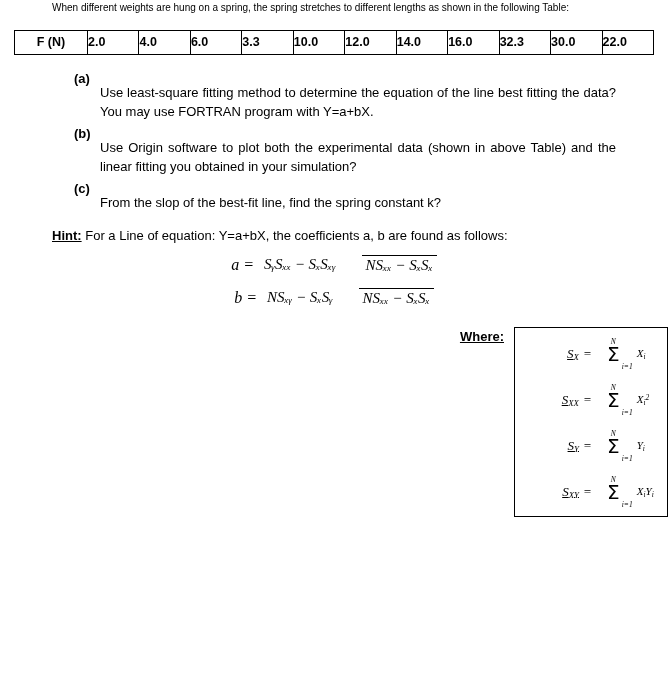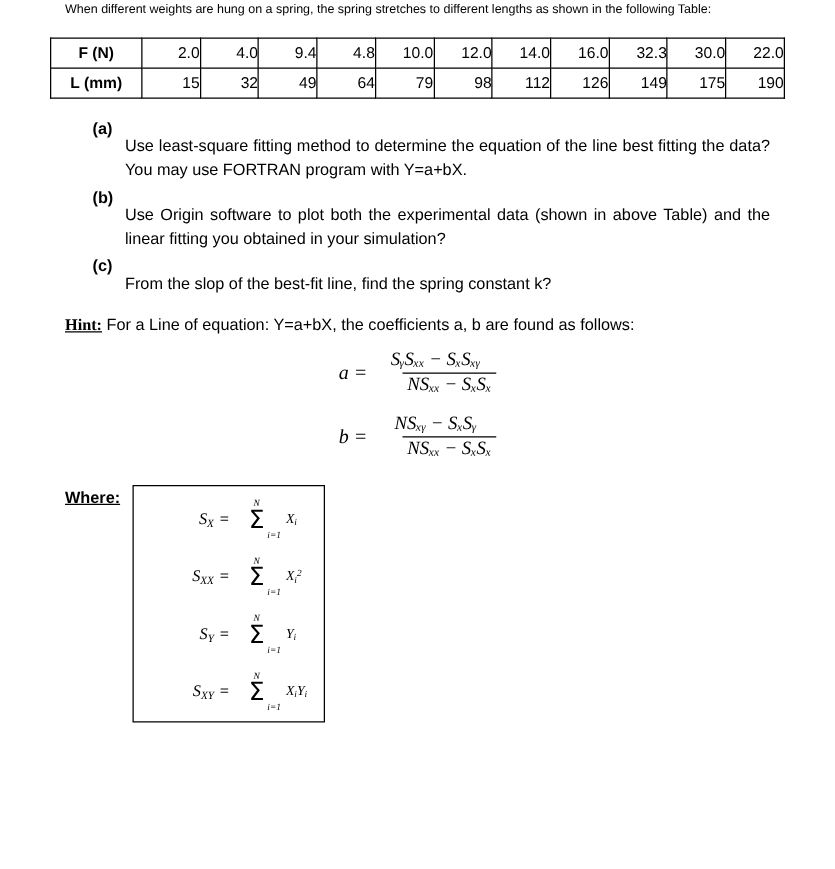--- a/index.html
+++ b/index.html
@@ -33,30 +33,30 @@
   }
   .intro {
     margin: 0 52px 0 52px;
     font-size: 10px;
     line-height: 1.55;
     text-align: justify;
   }
   table.data {
     border-collapse: collapse;
     margin: 14px auto 0 auto;
-    width: 588px;
+    width: 640px;
     table-layout: fixed;
   }
   table.data td, table.data th {
     border: 1px solid #000;
-    text-align: right;
+    text-align: left;
     font-size: 12.5px;
     padding: 2px 0;
     height: 19px;
-    font-weight: normal;
+    font-weight: bold;
   }
   table.data td.rowhead {
     font-weight: bold;
     width: 72px;
     text-align: center;
   }
   .questions {
     margin: 14px 52px 0 74px;
     font-size: 13px;
     line-height: 1.5;
@@ -75,62 +75,62 @@
     text-align: justify;
     margin-top: 14px;
   }
   .hint {
     margin: 16px 52px 0 52px;
     font-size: 13px;
   }
   .hint .hw {
     font-weight: bold;
     text-decoration: underline;
-    font-family: Liberation Serif, serif;
   }
   .formula-block {
     margin-top: 10px;
     text-align: center;
   }
   .eq {
     display: inline-flex;
     align-items: center;
     justify-content: center;
     font-family: "Liberation Serif", serif;
     font-style: italic;
     font-size: 15px;
     margin: 2px 0;
   }
   .eq .lhs {
     margin-right: 6px;
     font-size: 16px;
   }
   .frac {
     display: inline-flex;
-    flex-direction: column;
+    flex-direction: row;
     align-items: center;
   }
   .frac .num {
     padding: 0 4px 1px 4px;
   }
   .frac .den {
     border-top: 1.2px solid #000;
     padding: 1px 4px 0 4px;
     margin-left: 22px;
   }
   sub {
     font-size: 0.68em;
     vertical-align: -0.25em;
     font-style: italic;
   }
   .where-wrap {
     margin-top: 18px;
     display: flex;
     align-items: flex-start;
     padding-left: 52px;
+    justify-content: flex-end;
   }
   .where-label {
     font-weight: bold;
     text-decoration: underline;
     font-size: 13px;
     margin-right: 10px;
     padding-top: 2px;
   }
   .sum-box {
     border: 1px solid #000;
@@ -149,20 +149,21 @@
     font-size: 13px;
     width: 120px;
     justify-content: flex-start;
     padding-left: 14px;
     box-sizing: border-box;
   }
   .sumline .lh {
     min-width: 34px;
     text-align: right;
     margin-right: 4px;
+    text-decoration: underline;
   }
   .sigma {
     display: inline-flex;
     flex-direction: column;
     align-items: center;
     line-height: 1;
     font-style: normal;
     margin: 0 2px;
   }
   .sigma .top {
@@ -200,44 +201,30 @@
 
 
   <div class="intro">When different weights are hung on a spring, the spring stretches to different lengths as shown in the following Table:</div>
 
   <table class="data">
     <tbody>
         <tr>
       <td class="rowhead">F (N)</td>
       <td>2.0</td>
       <td>4.0</td>
-      <td>9.4</td>
-      <td>4.8</td>
+      <td>6.0</td>
+      <td>3.3</td>
       <td>10.0</td>
       <td>12.0</td>
       <td>14.0</td>
       <td>16.0</td>
       <td>32.3</td>
       <td>30.0</td>
       <td>22.0</td>
     </tr>
-    <tr>
-      <td class="rowhead">L (mm)</td>
-      <td>15</td>
-      <td>32</td>
-      <td>49</td>
-      <td>64</td>
-      <td>79</td>
-      <td>98</td>
-      <td>112</td>
-      <td>126</td>
-      <td>149</td>
-      <td>175</td>
-      <td>190</td>
-    </tr>
   </tbody>
     </table>
 
   <div class="questions">
     <div class="q">
       <span class="lbl">(a)</span>
       <span class="txt">Use least-square fitting method to determine the equation of the line best fitting the data? You may use FORTRAN program with Y=a+bX.</span>
     </div>
     <div class="q">
       <span class="lbl">(b)</span>

